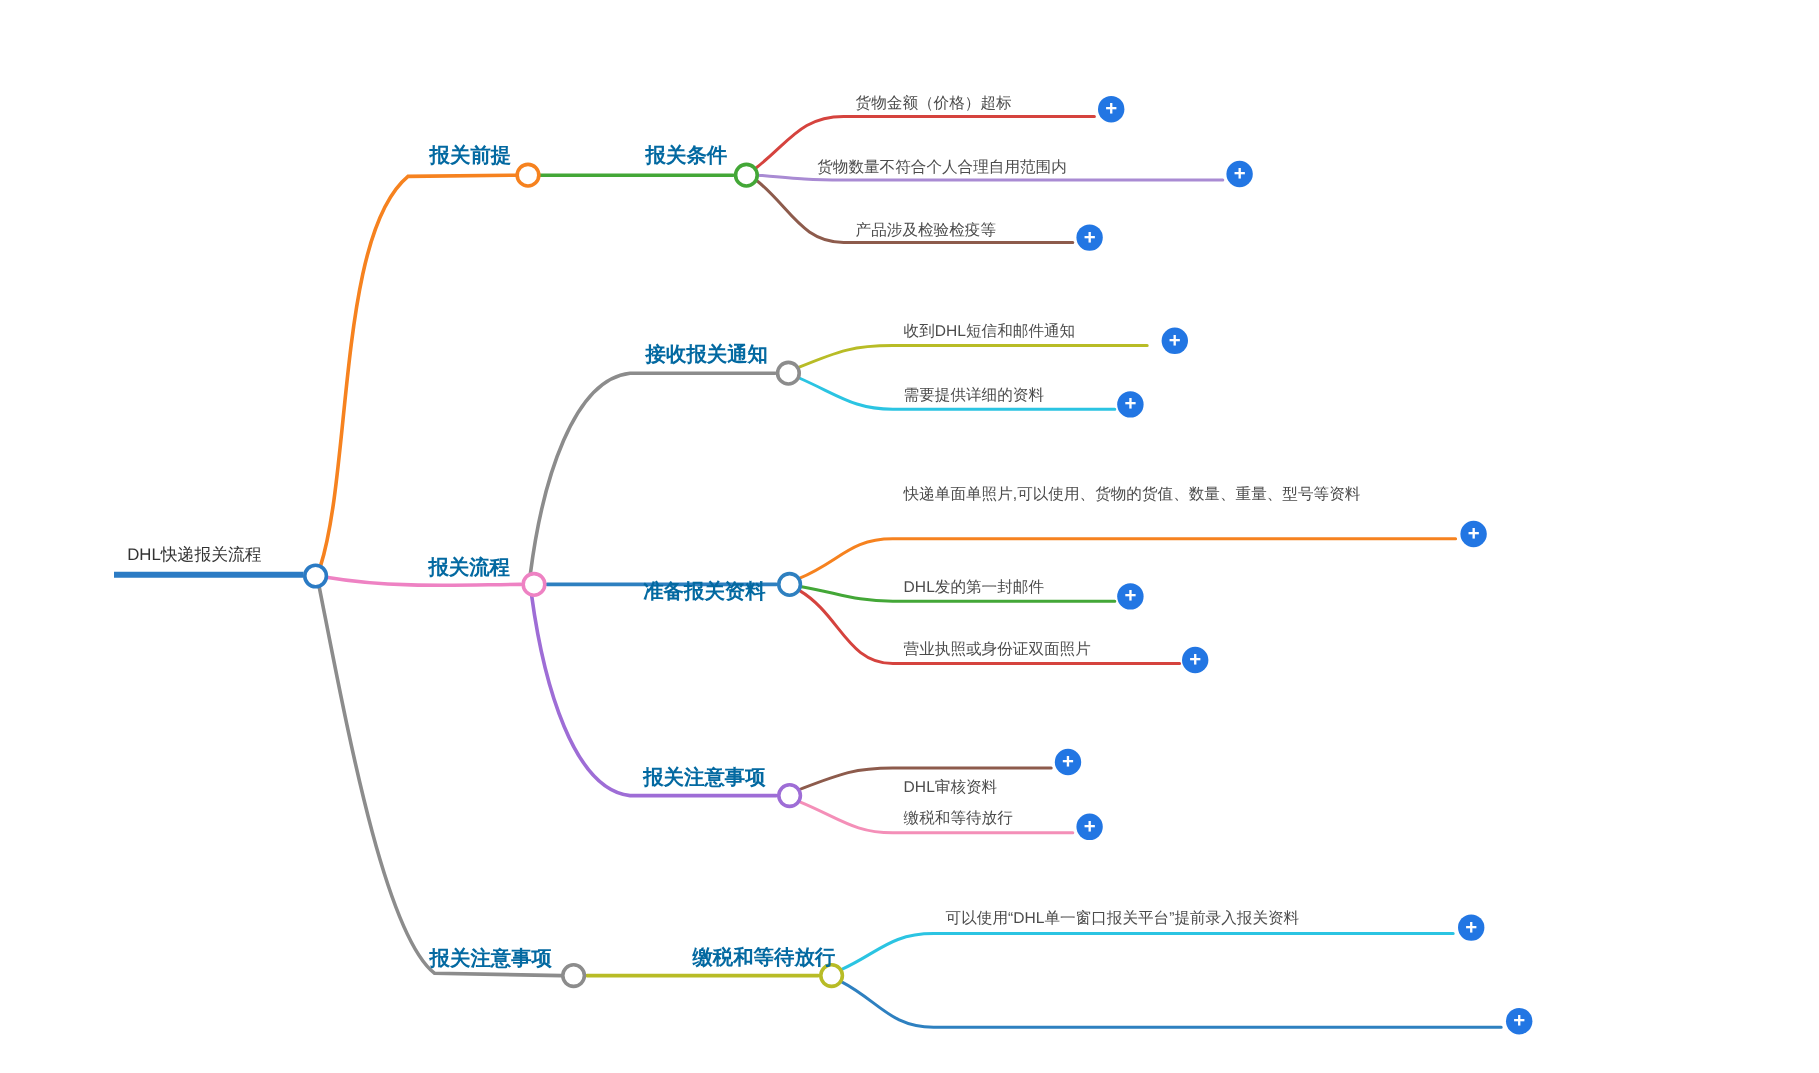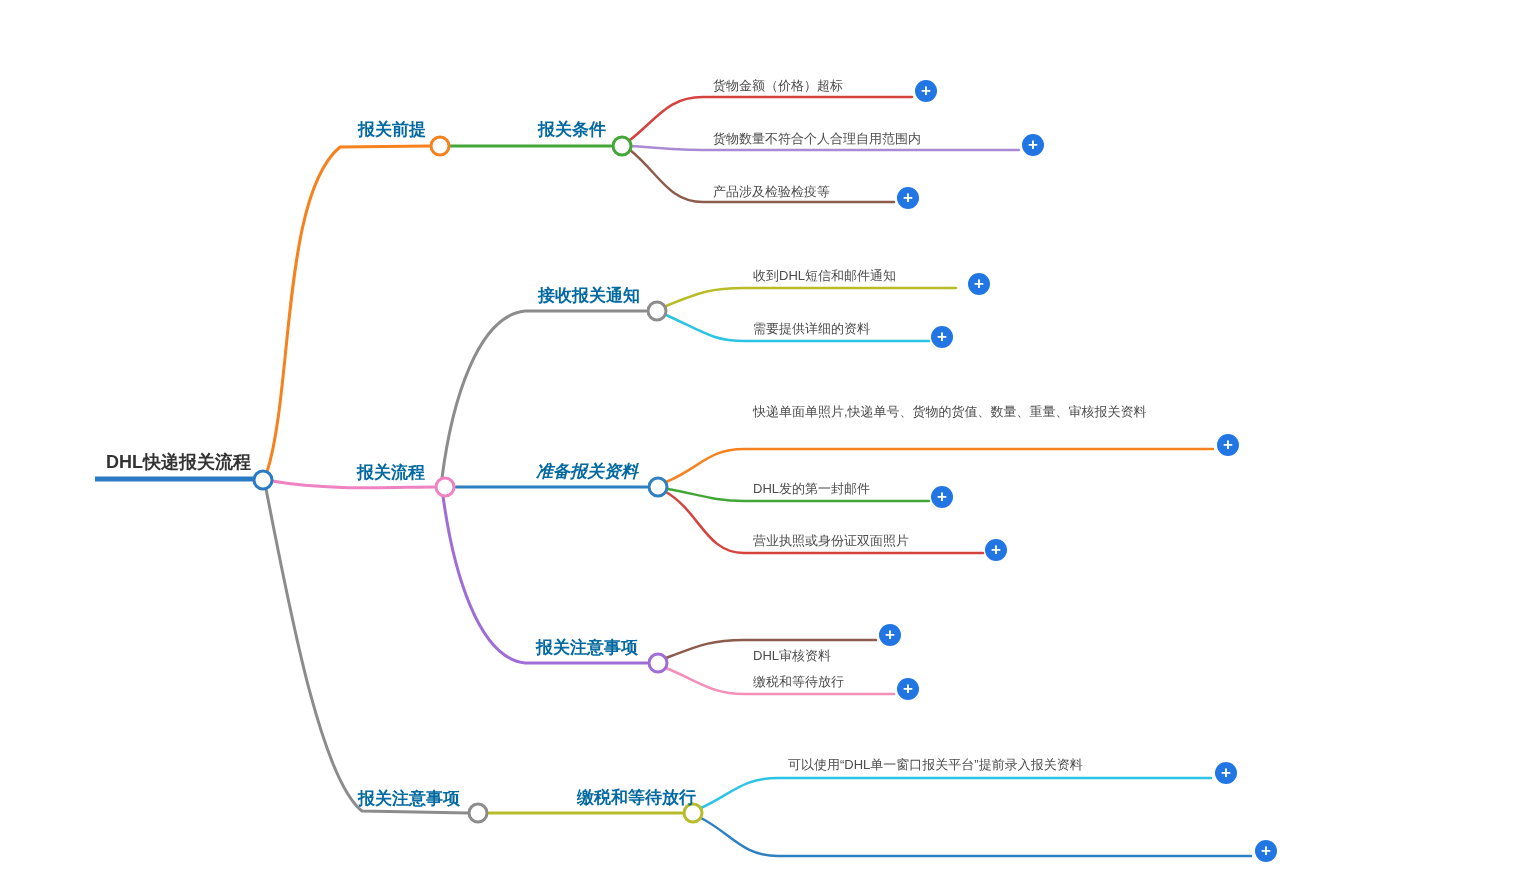--- a/index.html
+++ b/index.html
@@ -4,21 +4,21 @@
 <style>
   html,body { margin:0; padding:0; background:#ffffff;
     font-family:"Liberation Sans","DejaVu Sans",sans-serif; }
   .canvas { position:relative; width:1516px; height:894px; background:#ffffff; overflow:hidden; }
   .canvas svg { position:absolute; left:0; top:0; }
   .link { fill:none; stroke-width:3; stroke-linecap:round; }
   .link.leaf-link { stroke-width:2.5; }
   .rootline { fill:none; stroke-width:5; stroke-linecap:butt; }
   .knot { fill:#ffffff; stroke-width:3; cursor:pointer; }
   .label { position:absolute; white-space:nowrap; }
-  .root-label { font-weight:700; font-size:18px; color:#333333; line-height:24px; }
+  .root-label { font-weight:400; font-size:14px; color:#333333; line-height:24px; }
   .parent { font-weight:700; font-size:17px; color:#0369a1; line-height:22px; }
   .leaf { font-size:13px; color:#4c4c4c; line-height:23px; font-weight:400; }
   .wrap { white-space:normal; }
   .plus { position:absolute; width:22px; height:22px; border-radius:50%;
     background:#2276e3; color:#ffffff; font-size:17px; line-height:21px;
     text-align:center; font-weight:700; cursor:pointer; user-select:none; }
 </style>
 </head>
 <body>
 
@@ -67,32 +67,32 @@
   </svg>
 
   <div class="label root-label" style="left:106px; top:450px;">DHL快递报关流程</div>
 
   <div class="label parent" style="left:358px; top:119px;">报关前提</div>
   <div class="label parent" style="left:357px; top:462px;">报关流程</div>
   <div class="label parent" style="left:358px; top:788px;">报关注意事项</div>
 
   <div class="label parent" style="left:538px; top:119px;">报关条件</div>
   <div class="label parent" style="left:538px; top:285px;">接收报关通知</div>
-  <div class="label parent" style="left:536px; top:461px;font-style:italic;">准备报关资料</div>
+  <div class="label parent" style="left:536px; top:482px;">准备报关资料</div>
   <div class="label parent" style="left:536px; top:637px;">报关注意事项</div>
   <div class="label parent" style="left:577px; top:787px;">缴税和等待放行</div>
 
   <div class="label leaf" style="left:713px; top:74px;">货物金额（价格）超标</div>
-  <div class="label leaf" style="left:713px; top:127px;">货物数量不符合个人合理自用范围内</div>
+  <div class="label leaf" style="left:681px; top:127px;">货物数量不符合个人合理自用范围内</div>
   <div class="label leaf" style="left:713px; top:180px;">产品涉及检验检疫等</div>
 
   <div class="label leaf" style="left:753px; top:264px;">收到DHL短信和邮件通知</div>
   <div class="label leaf" style="left:753px; top:317px;">需要提供详细的资料</div>
 
-  <div class="label leaf wrap" style="left:753px; top:400px; width:438px;">快递单面单照片,快递单号、货物的货值、数量、重量、审核报关资料</div>
+  <div class="label leaf wrap" style="left:753px; top:400px; width:438px;">快递单面单照片,可以使用、货物的货值、数量、重量、型号等资料</div>
   <div class="label leaf" style="left:753px; top:477px;">DHL发的第一封邮件</div>
   <div class="label leaf" style="left:753px; top:529px;">营业执照或身份证双面照片</div>
 
   <div class="label leaf" style="left:753px; top:644px;">DHL审核资料</div>
   <div class="label leaf" style="left:753px; top:670px;text-align:right;">缴税和等待放行</div>
 
   <div class="label leaf" style="left:788px; top:753px;">可以使用“DHL单一窗口报关平台”提前录入报关资料</div>
 
   <div class="plus" style="left:915px; top:80px;">+</div>
   <div class="plus" style="left:1022px; top:134px;">+</div>

